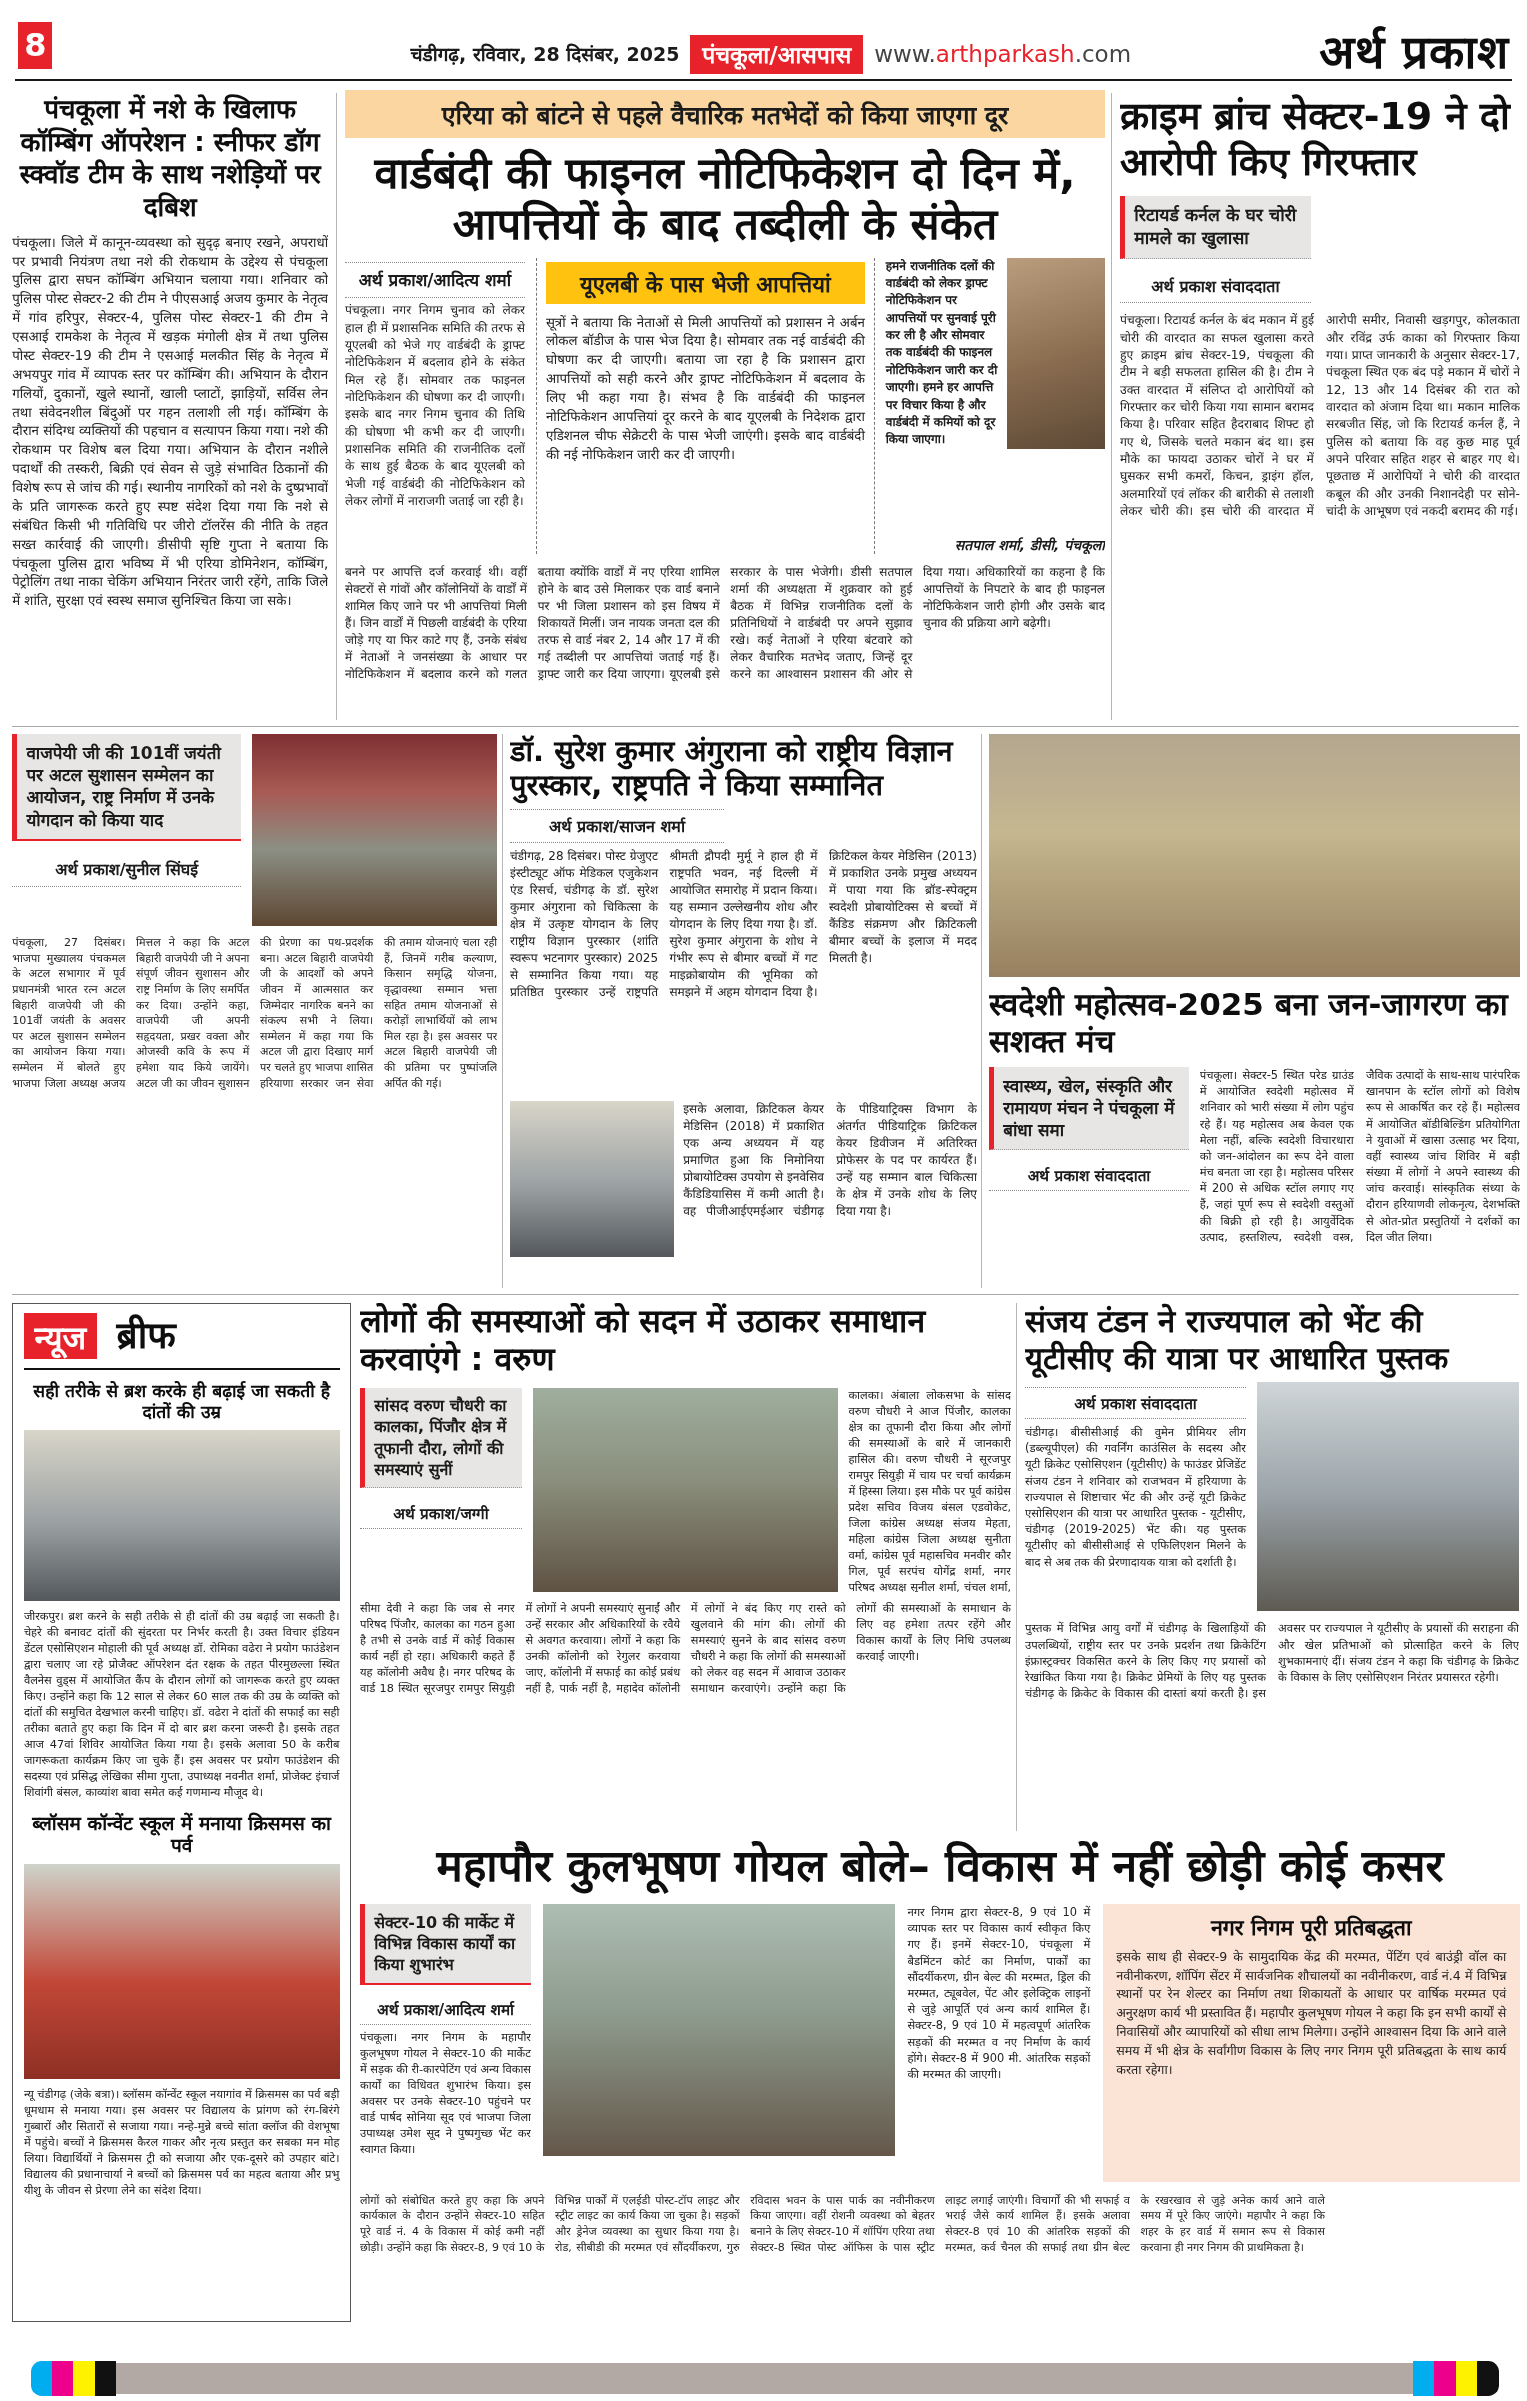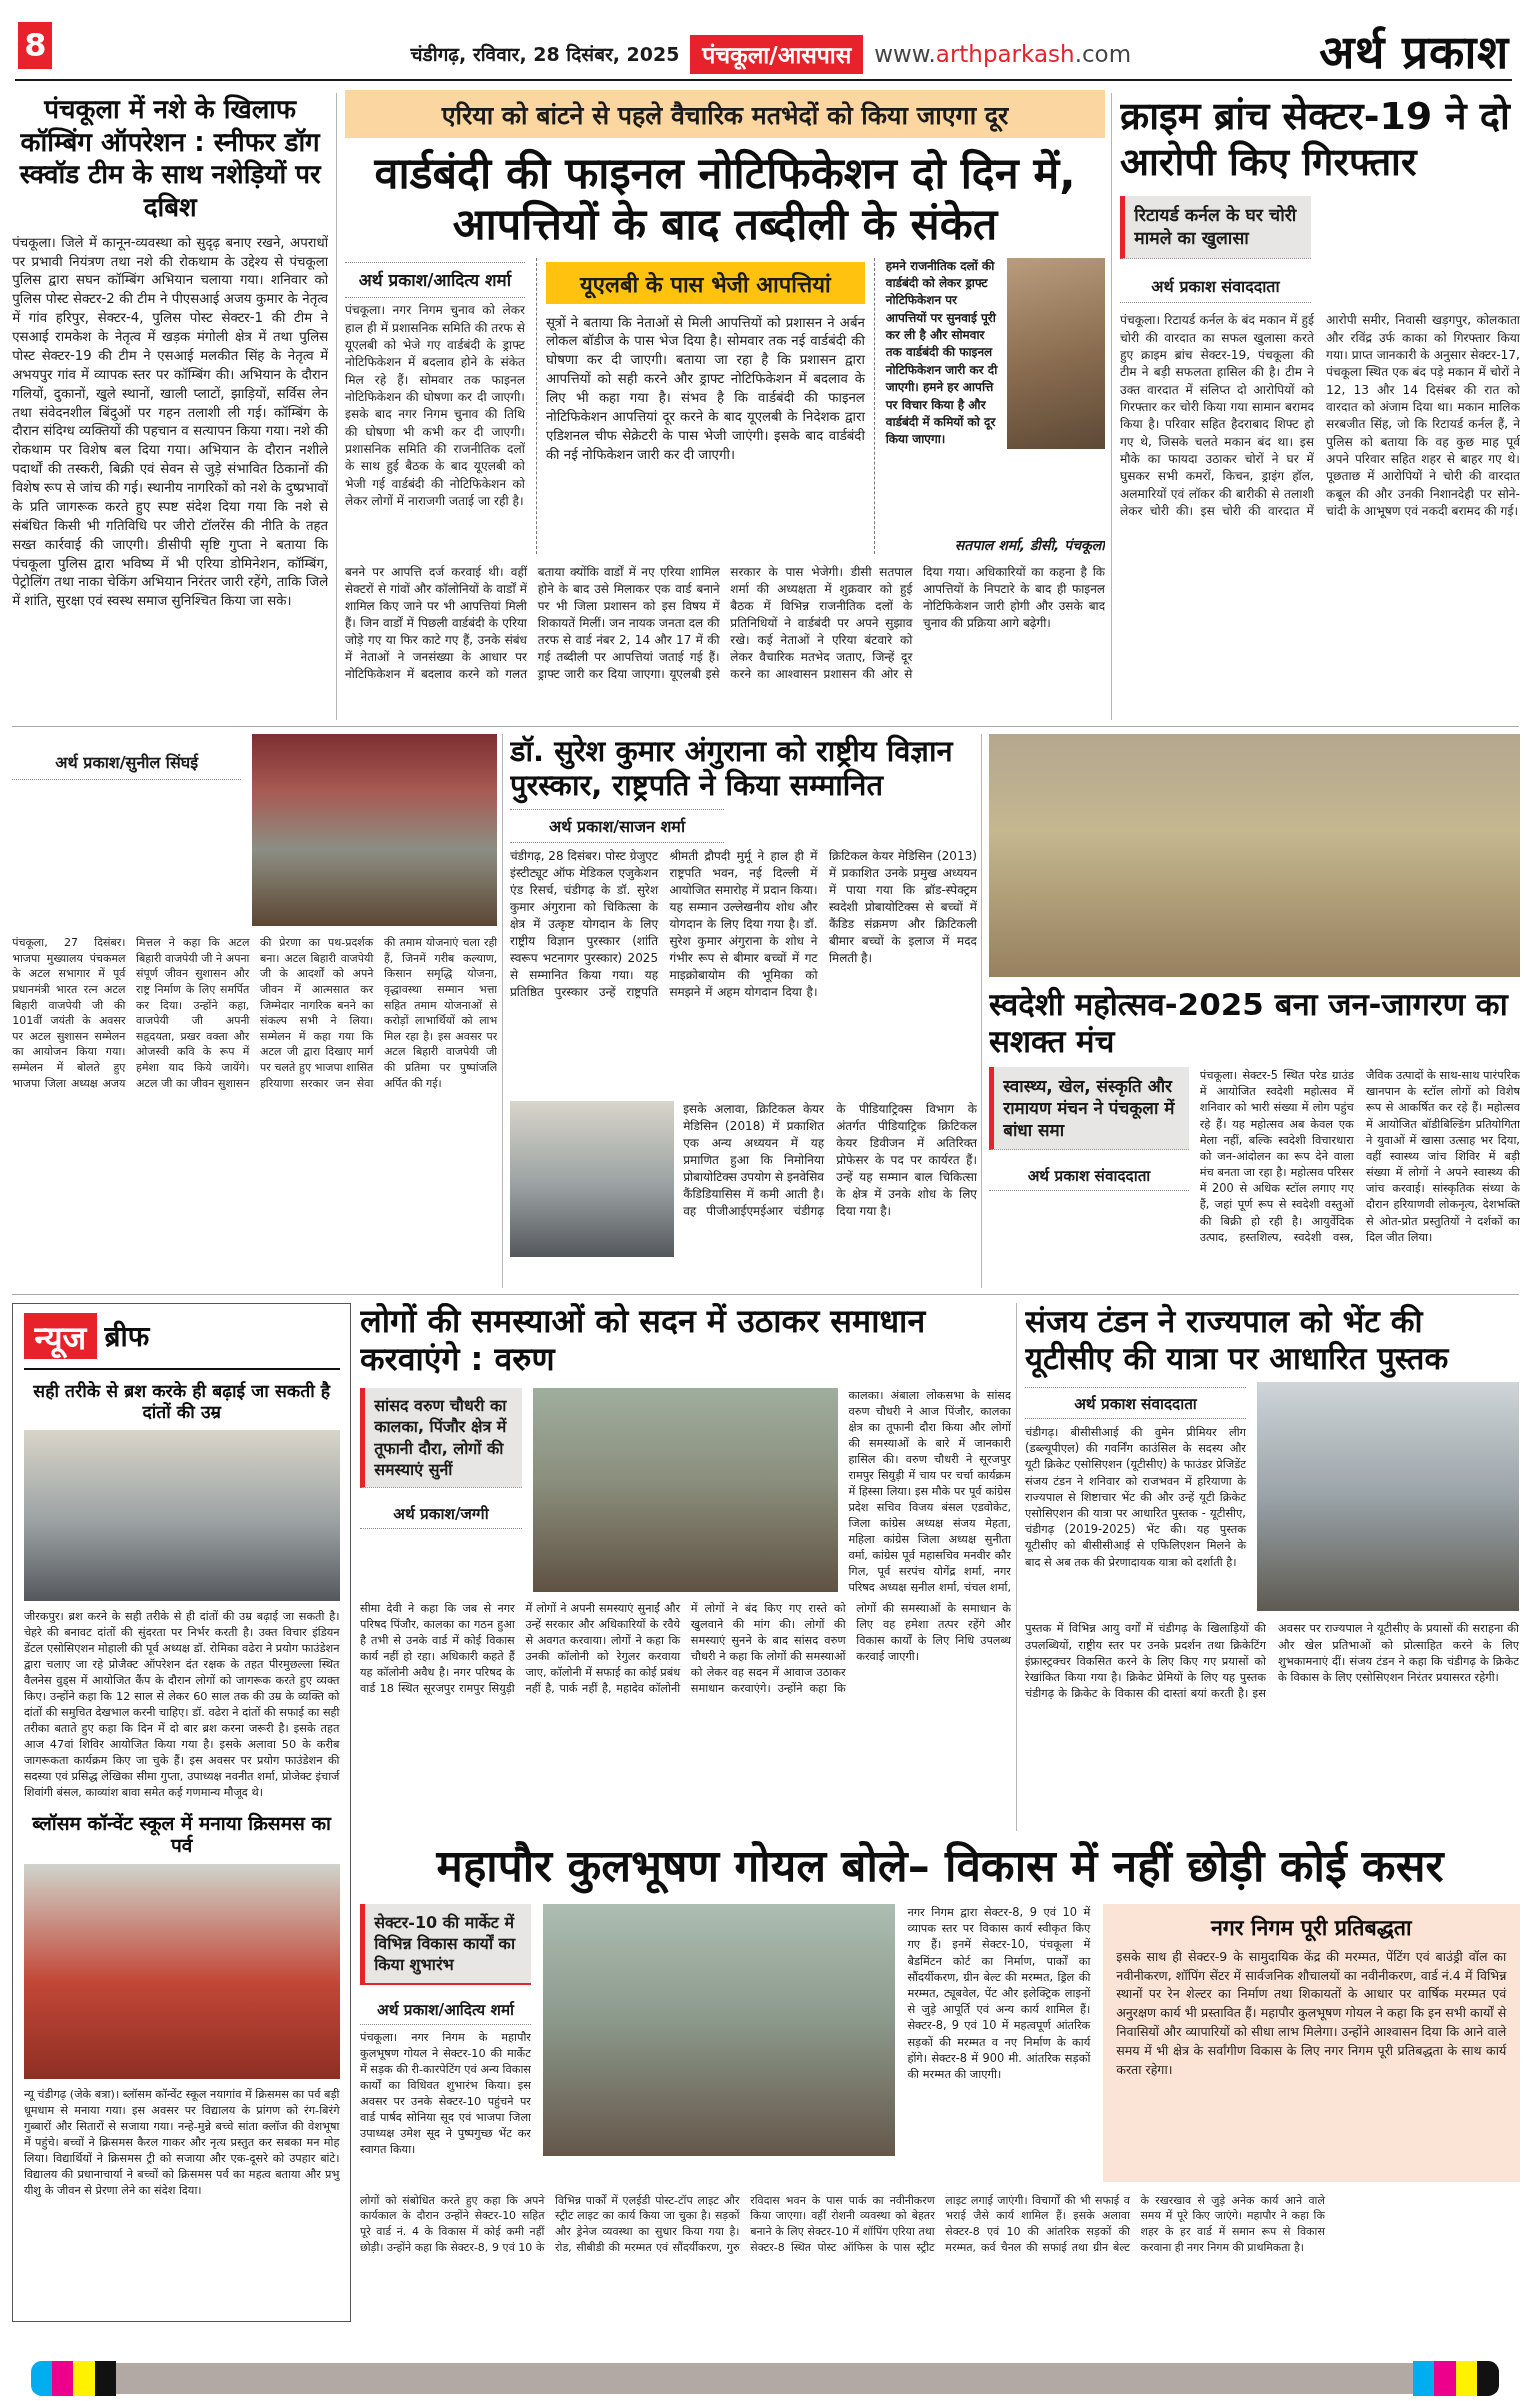--- a/index.html
+++ b/index.html
@@ -95,20 +95,21 @@
     <div style="flex:1;"></div>
   </div>
   <div class="cols2 bt" style="font-size:12.2px;margin-top:4.6px;height:427px;overflow:hidden;">पंचकूला। रिटायर्ड कर्नल के बंद मकान में हुई चोरी की वारदात का सफल खुलासा करते हुए क्राइम ब्रांच सेक्टर-19, पंचकूला की टीम ने बड़ी सफलता हासिल की है। टीम ने उक्त वारदात में संलिप्त दो आरोपियों को गिरफ्तार कर चोरी किया गया सामान बरामद किया है। परिवार सहित हैदराबाद शिफ्ट हो गए थे, जिसके चलते मकान बंद था। इस मौके का फायदा उठाकर चोरों ने घर में घुसकर सभी कमरों, किचन, ड्राइंग हॉल, अलमारियों एवं लॉकर की बारीकी से तलाशी लेकर चोरी की। इस चोरी की वारदात में आरोपी समीर, निवासी खड़गपुर, कोलकाता और रविंद्र उर्फ काका को गिरफ्तार किया गया। प्राप्त जानकारी के अनुसार सेक्टर-17, पंचकूला स्थित एक बंद पड़े मकान में चोरों ने 12, 13 और 14 दिसंबर की रात को वारदात को अंजाम दिया था। मकान मालिक सरबजीत सिंह, जो कि रिटायर्ड कर्नल हैं, ने पुलिस को बताया कि वह कुछ माह पूर्व अपने परिवार सहित शहर से बाहर गए थे। पूछताछ में आरोपियों ने चोरी की वारदात कबूल की और उनकी निशानदेही पर सोने-चांदी के आभूषण एवं नकदी बरामद की गई।</div>
 </div>
 
 <div class="abs hrule" style="left:12.2px;top:726px;width:1507px;"></div>
 
 <div class="abs" style="left:12.2px;top:734px;width:485px;height:554px;overflow:hidden;">
   <div style="display:flex;gap:10.7px;">
     <div style="width:229px;flex:none;">
+      <div class="subbox" style="font-size:17px;border-bottom:2.3px solid #e8222b;">वाजपेयी जी की 101वीं जयंती पर अटल सुशासन सम्मेलन का आयोजन, राष्ट्र निर्माण में उनके योगदान को किया याद</div>
       <div class="byline" style="font-size:16px;margin-top:12.2px;">अर्थ प्रकाश/सुनील सिंघई</div>
     </div>
     <div class="photo hall" style="flex:1;height:192px;"></div>
   </div>
   <div class="cols4 bt" style="font-size:11px;margin-top:9.2px;height:252px;overflow:hidden;">पंचकूला, 27 दिसंबर। भाजपा मुख्यालय पंचकमल के अटल सभागार में पूर्व प्रधानमंत्री भारत रत्न अटल बिहारी वाजपेयी जी की 101वीं जयंती के अवसर पर अटल सुशासन सम्मेलन का आयोजन किया गया। सम्मेलन में बोलते हुए भाजपा जिला अध्यक्ष अजय मित्तल ने कहा कि अटल बिहारी वाजपेयी जी ने अपना संपूर्ण जीवन सुशासन और राष्ट्र निर्माण के लिए समर्पित कर दिया। उन्होंने कहा, वाजपेयी जी अपनी सहृदयता, प्रखर वक्ता और ओजस्वी कवि के रूप में हमेशा याद किये जायेंगे। अटल जी का जीवन सुशासन की प्रेरणा का पथ-प्रदर्शक बना। अटल बिहारी वाजपेयी जी के आदर्शों को अपने जीवन में आत्मसात कर जिम्मेदार नागरिक बनने का संकल्प सभी ने लिया। सम्मेलन में कहा गया कि अटल जी द्वारा दिखाए मार्ग पर चलते हुए भाजपा शासित हरियाणा सरकार जन सेवा की तमाम योजनाएं चला रही हैं, जिनमें गरीब कल्याण, किसान समृद्धि योजना, वृद्धावस्था सम्मान भत्ता सहित तमाम योजनाओं से करोड़ों लाभार्थियों को लाभ मिल रहा है। इस अवसर पर अटल बिहारी वाजपेयी जी की प्रतिमा पर पुष्पांजलि अर्पित की गई।</div>
 </div>
 <div class="abs vrule" style="left:502px;top:734px;height:554px;"></div>
 
 <div class="abs" style="left:510px;top:734px;width:467px;height:554px;overflow:hidden;">
   <div class="hl" style="font-size:29px;margin-bottom:6.1px;">डॉ. सुरेश कुमार अंगुराना को राष्ट्रीय विज्ञान पुरस्कार, राष्ट्रपति ने किया सम्मानित</div>
@@ -131,21 +132,21 @@
     </div>
     <div class="cols2 bt" style="flex:1;font-size:11.4px;height:229px;overflow:hidden;">पंचकूला। सेक्टर-5 स्थित परेड ग्राउंड में आयोजित स्वदेशी महोत्सव में शनिवार को भारी संख्या में लोग पहुंच रहे हैं। यह महोत्सव अब केवल एक मेला नहीं, बल्कि स्वदेशी विचारधारा को जन-आंदोलन का रूप देने वाला मंच बनता जा रहा है। महोत्सव परिसर में 200 से अधिक स्टॉल लगाए गए हैं, जहां पूर्ण रूप से स्वदेशी वस्तुओं की बिक्री हो रही है। आयुर्वेदिक उत्पाद, हस्तशिल्प, स्वदेशी वस्त्र, जैविक उत्पादों के साथ-साथ पारंपरिक खानपान के स्टॉल लोगों को विशेष रूप से आकर्षित कर रहे हैं। महोत्सव में आयोजित बॉडीबिल्डिंग प्रतियोगिता ने युवाओं में खासा उत्साह भर दिया, वहीं स्वास्थ्य जांच शिविर में बड़ी संख्या में लोगों ने अपने स्वास्थ्य की जांच करवाई। सांस्कृतिक संध्या के दौरान हरियाणवी लोकनृत्य, देशभक्ति से ओत-प्रोत प्रस्तुतियों ने दर्शकों का दिल जीत लिया।</div>
   </div>
 </div>
 
 <div class="abs hrule" style="left:12.2px;top:1294px;width:1507px;"></div>
 
 <div class="abs" style="left:12.2px;top:1303px;width:339px;height:1019px;border:1.5px solid #555;padding:9.2px 10.7px;box-sizing:border-box;overflow:hidden;">
   <div style="display:flex;align-items:center;gap:7.6px;">
     <span class="redchip" style="font-size:32px;padding:1.5px 10.7px;">न्यूज</span>
-    <span class="hl" style="font-size:28px;">ब्रीफ</span>
+    <span class="hl" style="font-size:37px;margin-left:12px;">ब्रीफ</span>
   </div>
   <div style="border-top:2.3px solid #111;margin:9.2px 0 10.7px 0;"></div>
   <div class="hl center" style="font-size:17.5px;">सही तरीके से ब्रश करके ही बढ़ाई जा सकती है दांतों की उम्र</div>
   <div class="photo group" style="width:100%;height:171px;margin:7.6px 0;"></div>
   <div class="bt" style="font-size:11.3px;">जीरकपुर। ब्रश करने के सही तरीके से ही दांतों की उम्र बढ़ाई जा सकती है। चेहरे की बनावट दांतों की सुंदरता पर निर्भर करती है। उक्त विचार इंडियन डेंटल एसोसिएशन मोहाली की पूर्व अध्यक्ष डॉ. रोमिका वढेरा ने प्रयोग फाउंडेशन द्वारा चलाए जा रहे प्रोजैक्ट ऑपरेशन दंत रक्षक के तहत पीरमुछल्ला स्थित वैलनेस वुड्स में आयोजित कैंप के दौरान लोगों को जागरूक करते हुए व्यक्त किए। उन्होंने कहा कि 12 साल से लेकर 60 साल तक की उम्र के व्यक्ति को दांतों की समुचित देखभाल करनी चाहिए। डॉ. वढेरा ने दांतों की सफाई का सही तरीका बताते हुए कहा कि दिन में दो बार ब्रश करना जरूरी है। इसके तहत आज 47वां शिविर आयोजित किया गया है। इसके अलावा 50 के करीब जागरूकता कार्यक्रम किए जा चुके हैं। इस अवसर पर प्रयोग फाउंडेशन की सदस्या एवं प्रसिद्ध लेखिका सीमा गुप्ता, उपाध्यक्ष नवनीत शर्मा, प्रोजेक्ट इंचार्ज शिवांगी बंसल, काव्यांश बावा समेत कई गणमान्य मौजूद थे।</div>
   <div class="hl center" style="font-size:19px;margin-top:10.7px;">ब्लॉसम कॉन्वेंट स्कूल में मनाया क्रिसमस का पर्व</div>
   <div class="photo xmas" style="width:100%;height:215px;margin:7.6px 0;"></div>
   <div class="bt" style="font-size:11.3px;">न्यू चंडीगढ़ (जेके बत्रा)। ब्लॉसम कॉन्वेंट स्कूल नयागांव में क्रिसमस का पर्व बड़ी धूमधाम से मनाया गया। इस अवसर पर विद्यालय के प्रांगण को रंग-बिरंगे गुब्बारों और सितारों से सजाया गया। नन्हे-मुन्ने बच्चे सांता क्लॉज की वेशभूषा में पहुंचे। बच्चों ने क्रिसमस कैरल गाकर और नृत्य प्रस्तुत कर सबका मन मोह लिया। विद्यार्थियों ने क्रिसमस ट्री को सजाया और एक-दूसरे को उपहार बांटे। विद्यालय की प्रधानाचार्या ने बच्चों को क्रिसमस पर्व का महत्व बताया और प्रभु यीशु के जीवन से प्रेरणा लेने का संदेश दिया।</div>
 </div>
 

